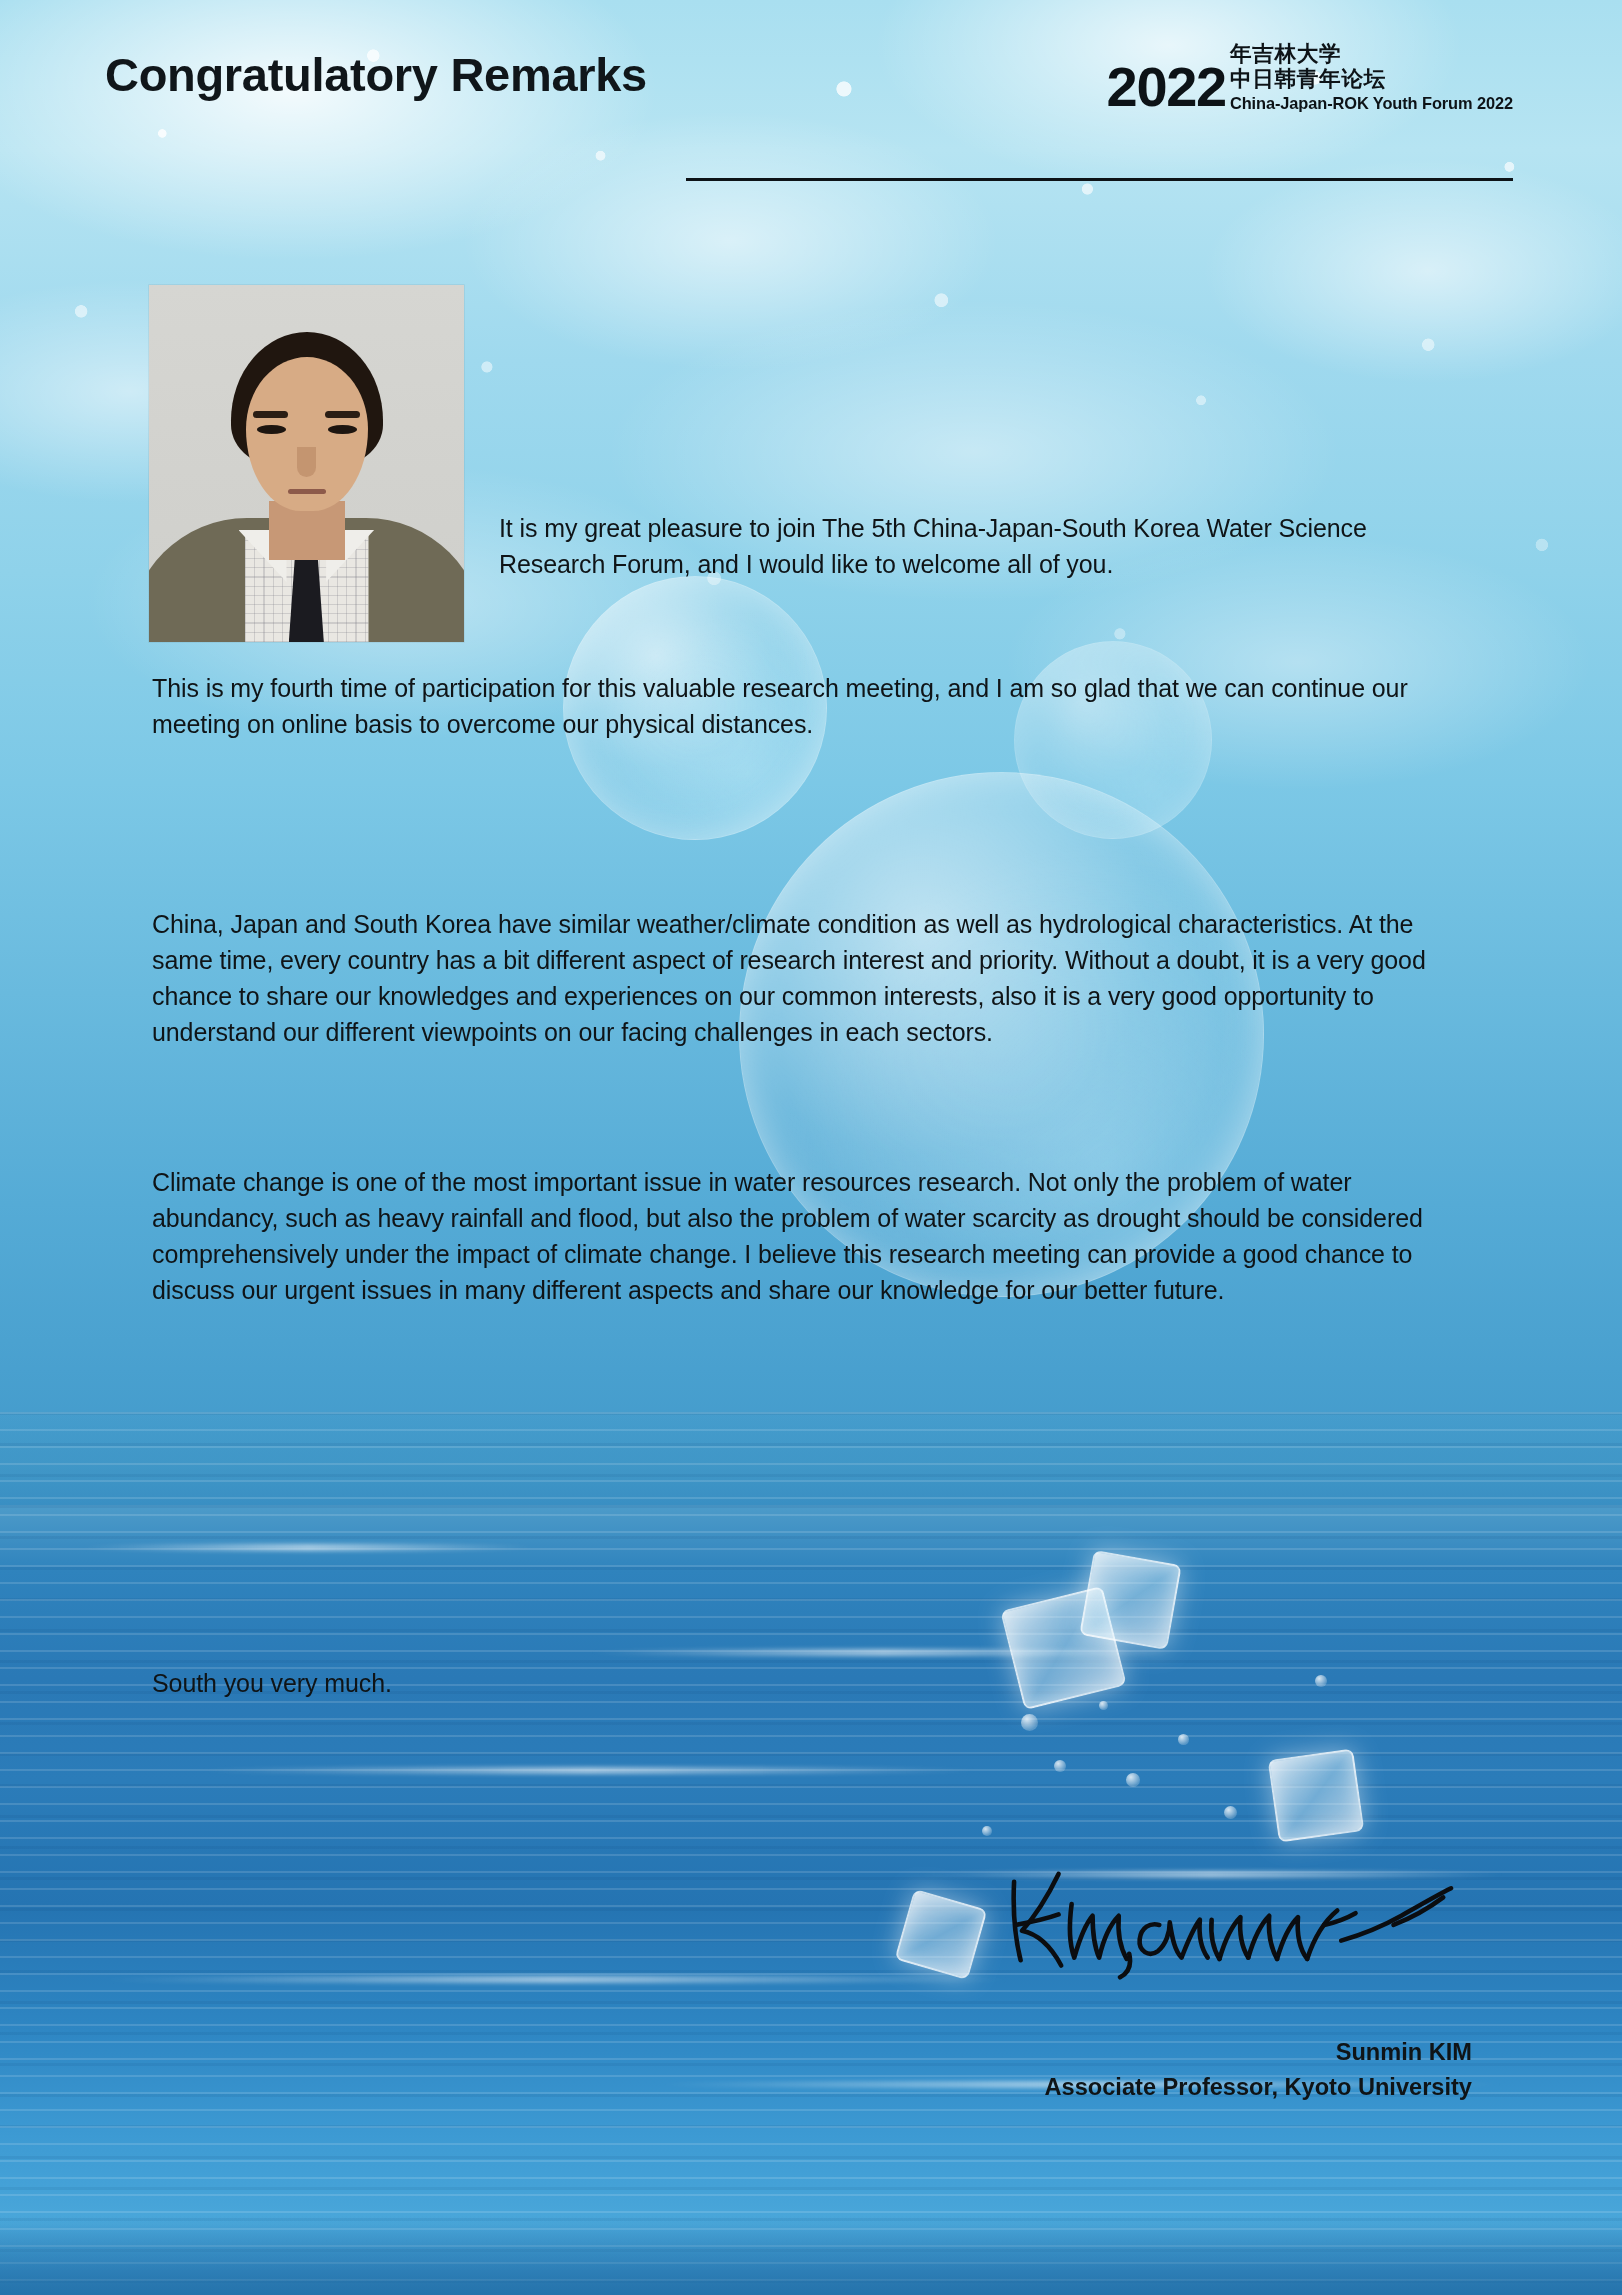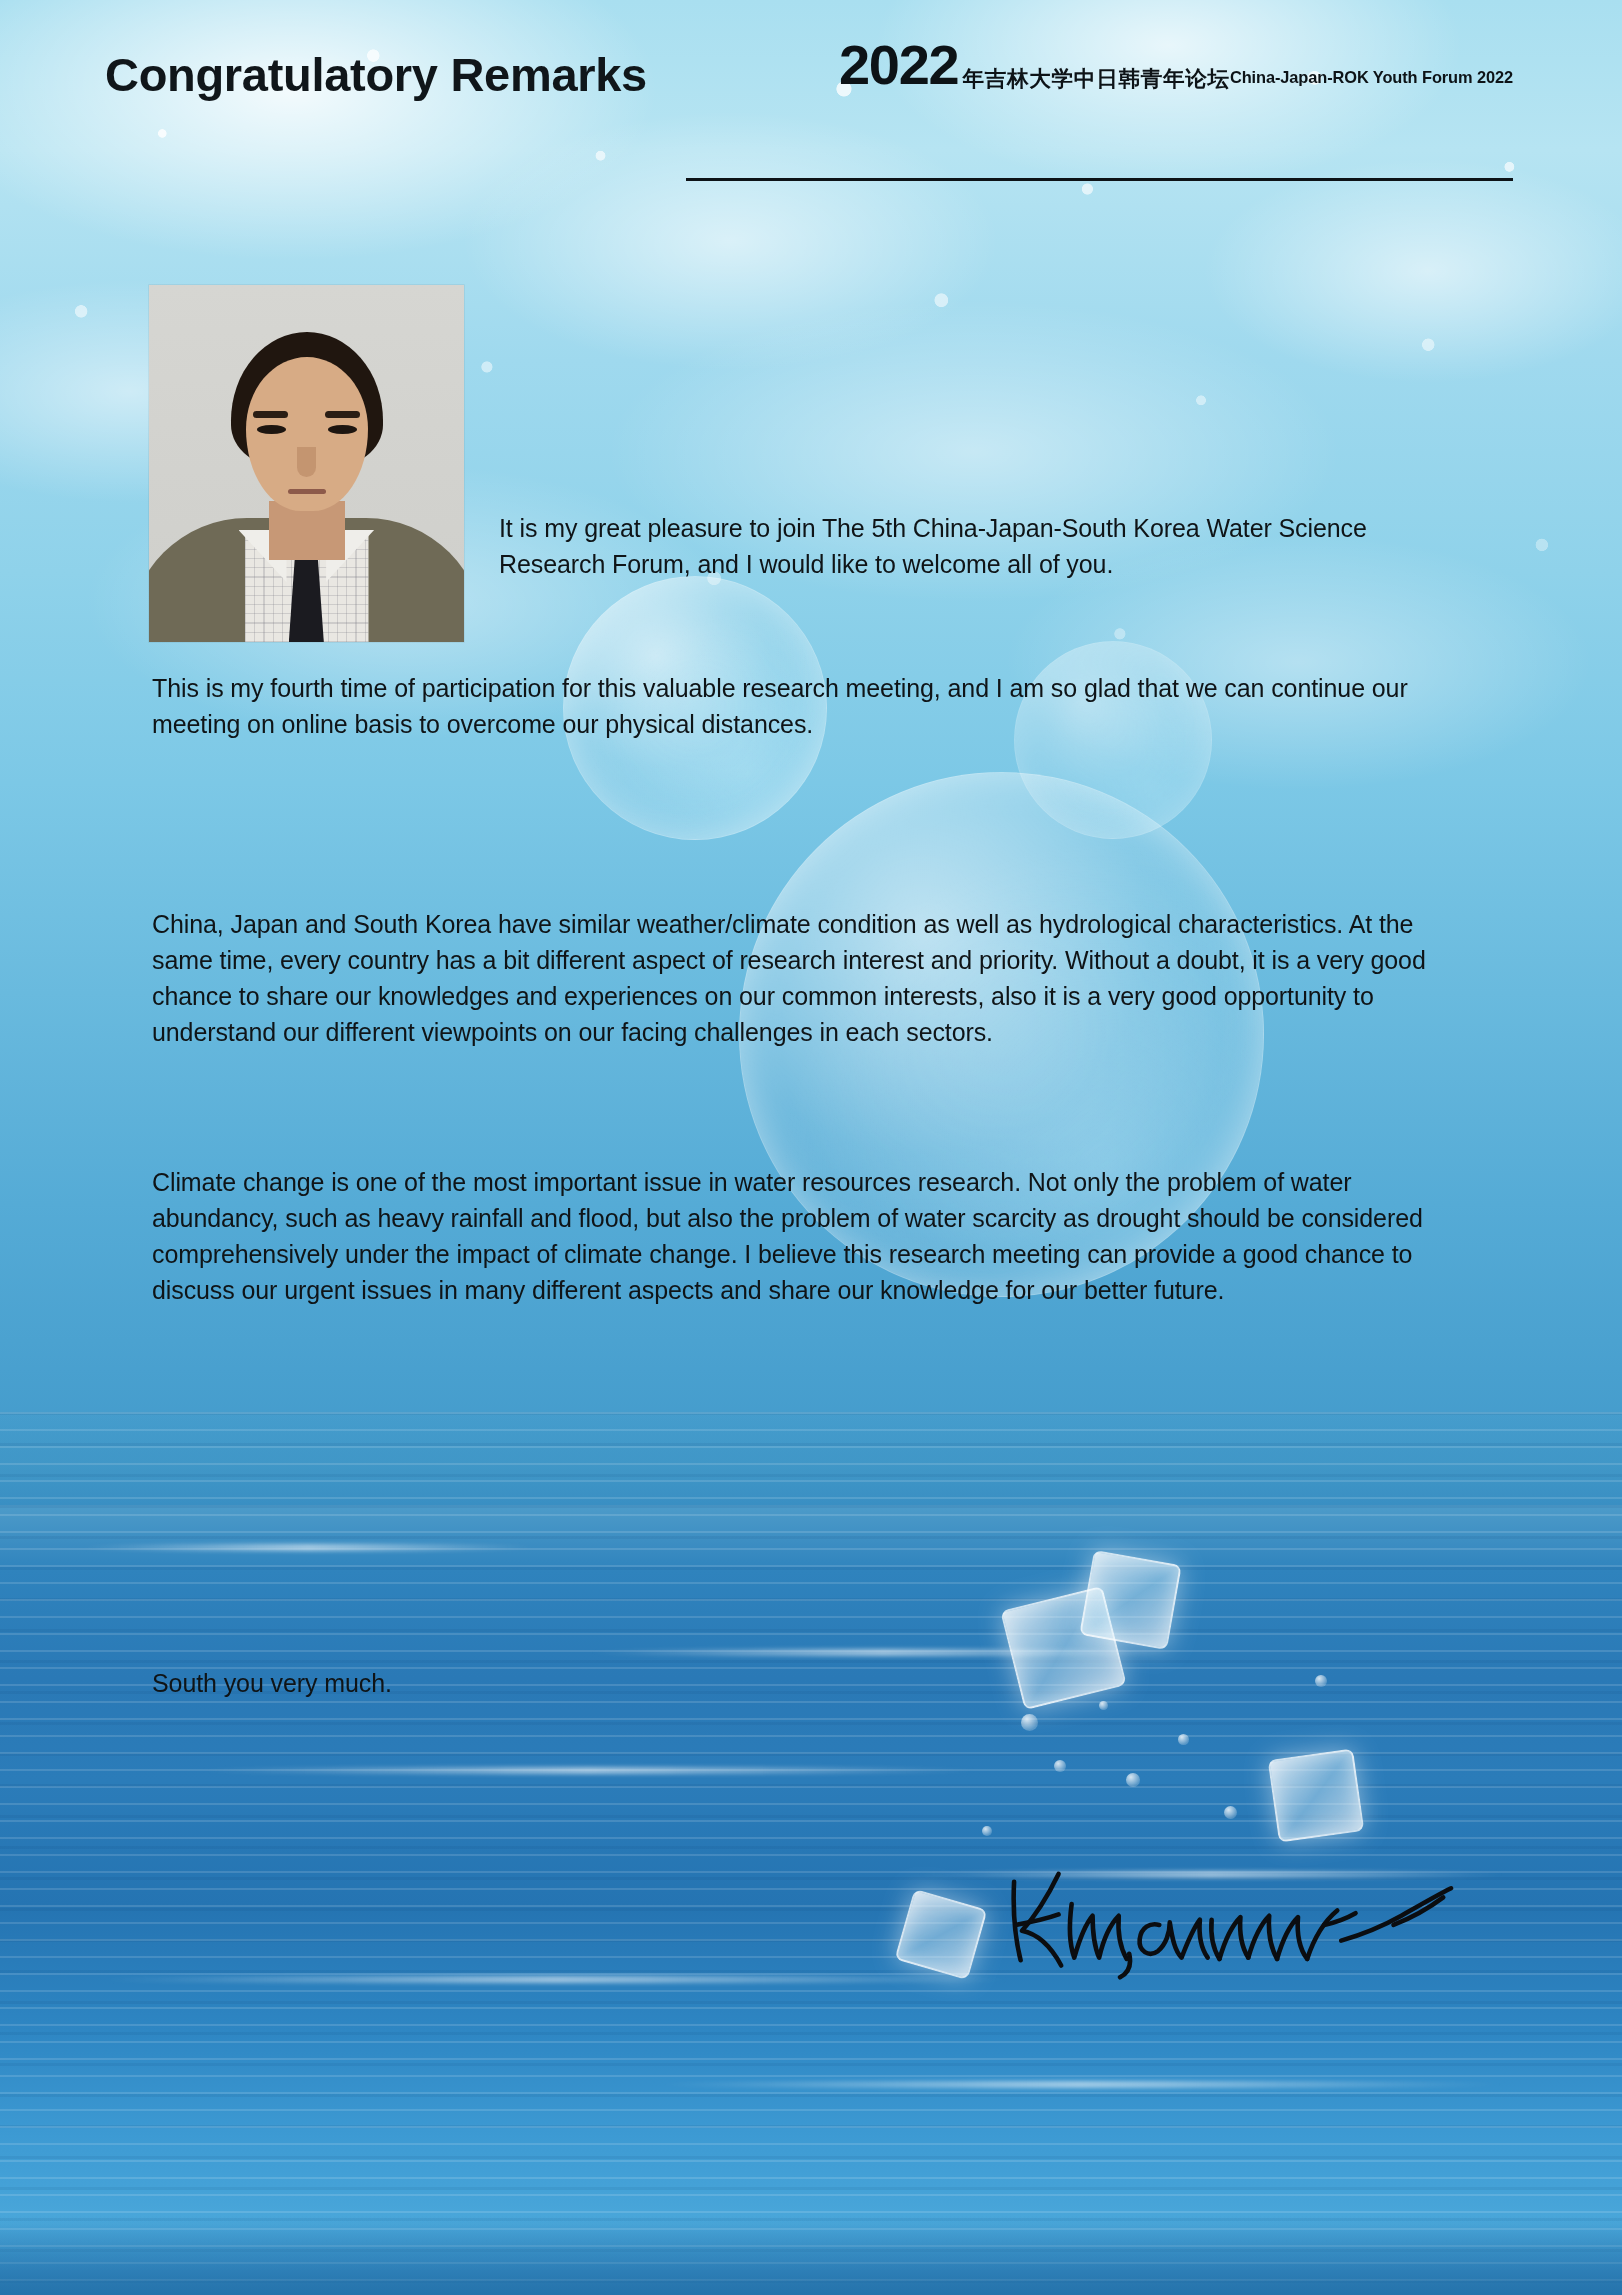--- a/index.html
+++ b/index.html
@@ -183,21 +183,21 @@
   }
   .logo-year {
     font-size: 56px;
     font-weight: bold;
     line-height: 0.95;
     color: #0d1317;
     letter-spacing: -1.3px;
   }
   .logo-right {
     display: flex;
-    flex-direction: row;
+    flex-direction: column;
     justify-content: flex-start;
     padding-top: 2.6px;
   }
   .logo-cn1, .logo-cn2 {
     font-size: 21.6px;
     font-weight: bold;
     line-height: 1.18;
     color: #0d1317;
     letter-spacing: 0.7px;
   }
@@ -474,16 +474,20 @@
         <path d="M334 148 C 342 120, 352 98, 366 84 C 364 110, 368 130, 378 146"></path>
         <path d="M378 146 C 386 118, 396 96, 410 82 C 408 108, 412 130, 422 148"></path>
         <path d="M422 148 C 430 120, 440 98, 454 84 C 452 110, 456 132, 468 148"></path>
         <path d="M468 148 C 478 118, 492 92, 514 74"></path>
         <path d="M494 96 C 512 92, 528 86, 542 78"></path>
         <path d="M520 120 C 548 112, 580 100, 612 82 C 640 66, 664 52, 688 40"></path>
         <path d="M600 96 C 626 86, 652 72, 676 54"></path>
       </g>
     </svg>
 
+    <div class="sign-block">
+      <span class="credit-line">Sunmin KIM</span>
+      <span class="credit-line">Associate Professor, Kyoto University</span>
+    </div>
 
   </div>
 </div>
 
 
 </body></html>

